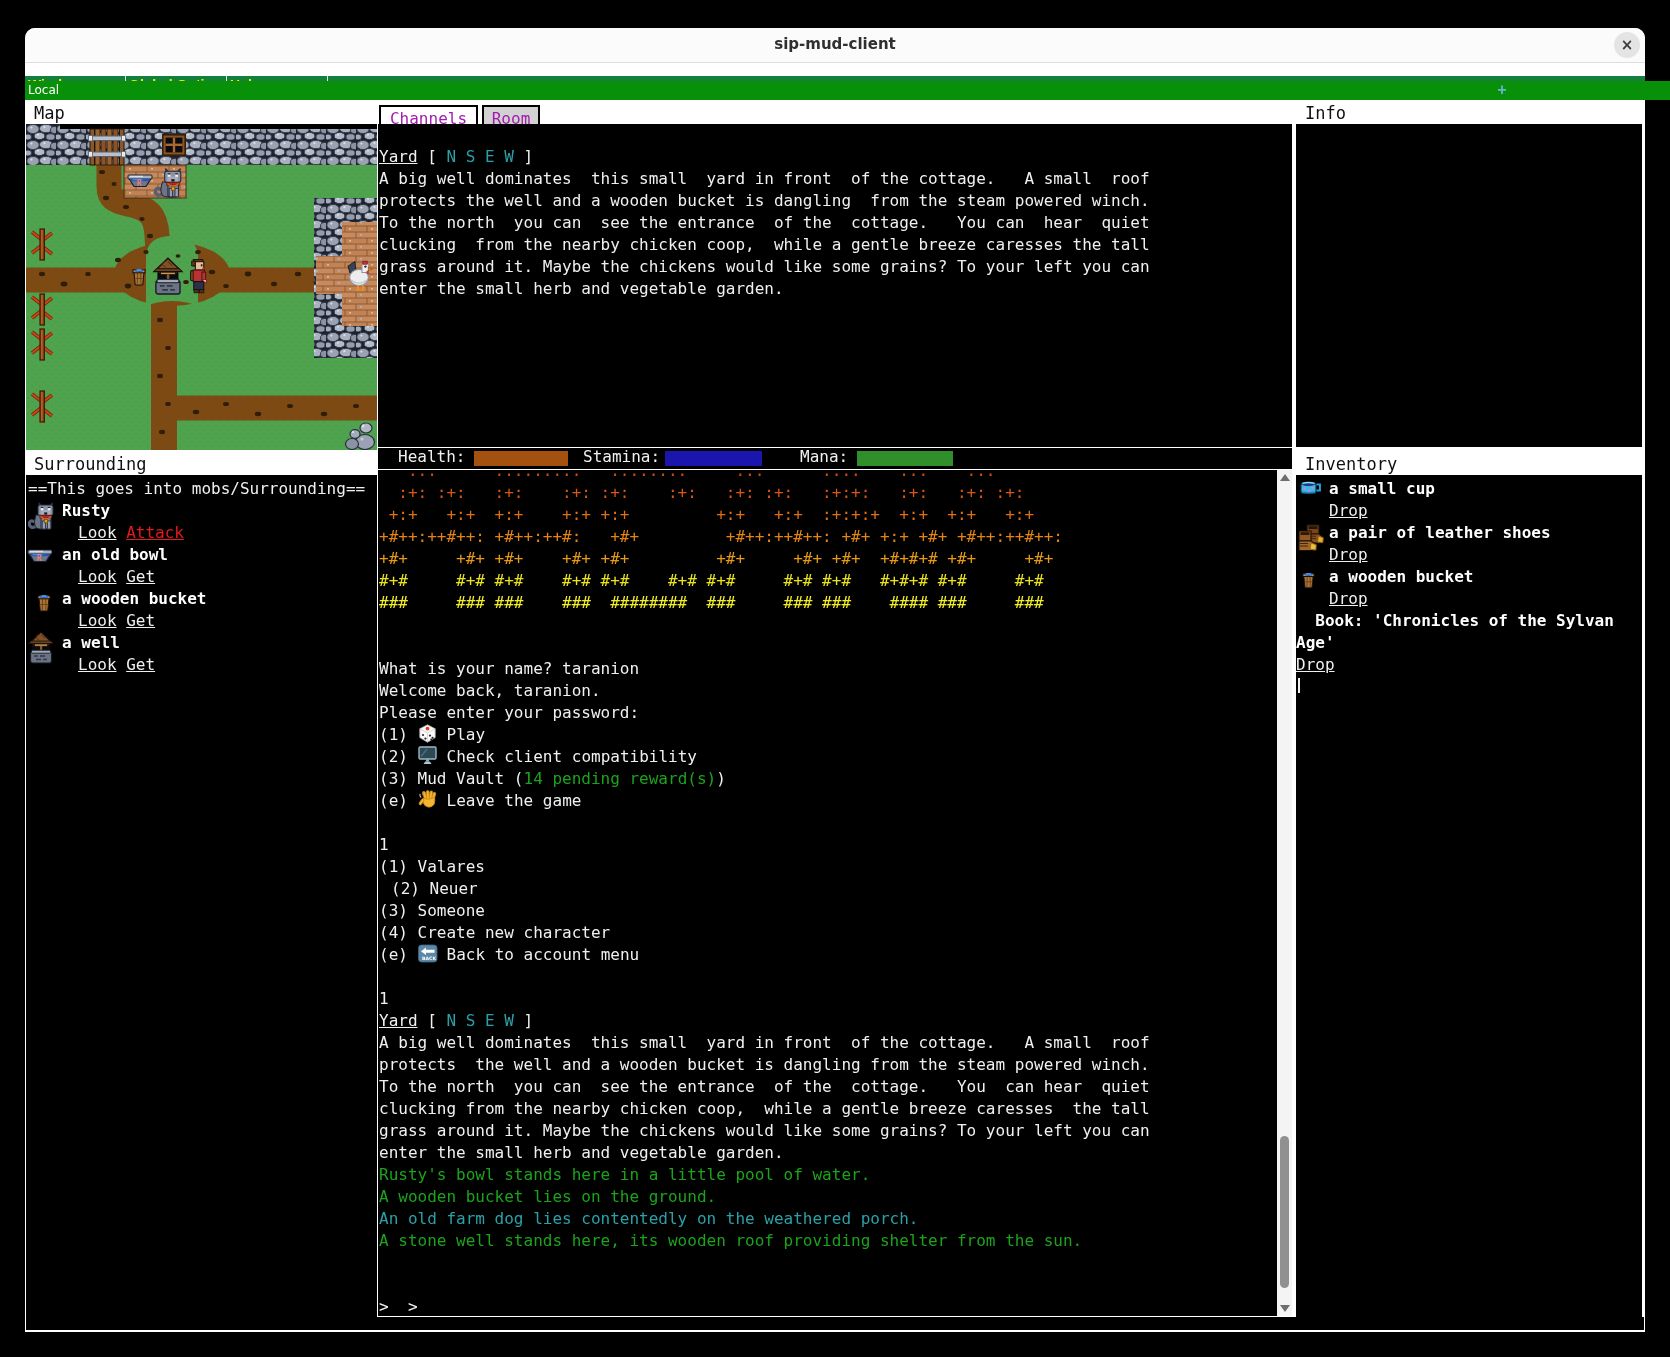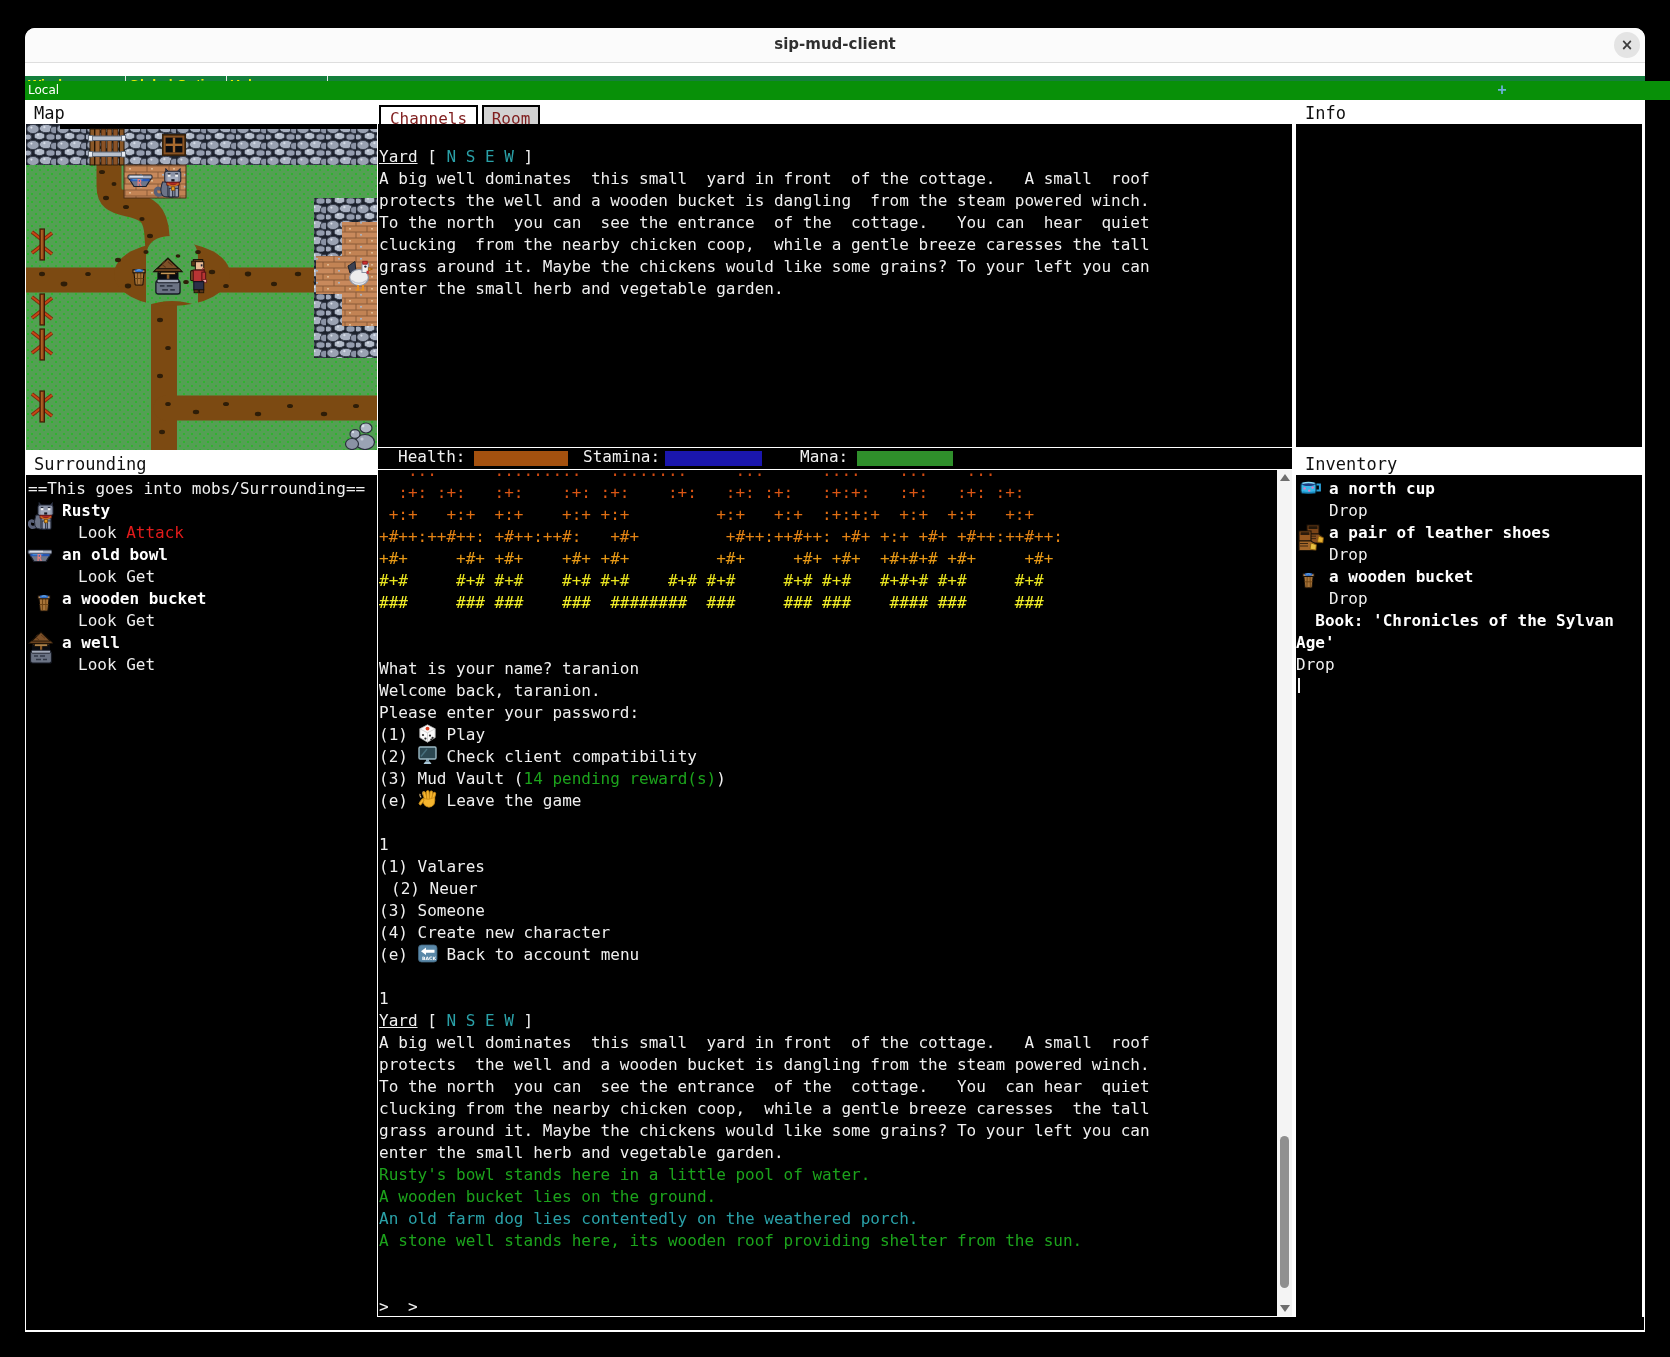--- a/index.html
+++ b/index.html
@@ -31,21 +31,21 @@
             font-size:12px;line-height:18px;padding-left:3px;box-sizing:border-box;}
   .addtab{position:absolute;left:1462px;top:0px;width:30px;height:19px;color:#6cb0d8;
           font-size:15px;font-weight:bold;text-align:center;line-height:19px;}
   
   .content{position:absolute;left:0;top:72px;width:100%;height:1044px;background:#fff;}
   .ptitle{position:absolute;font-size:17px;color:#101010;}
   .panel{position:absolute;background:#000;color:#f0f0f0;overflow:hidden;}
   .tline{height:22px;line-height:22px;font-size:16px;white-space:pre;}
   
   .tab{position:absolute;top:5px;height:19px;box-sizing:border-box;
-       border:2px solid #000;border-bottom:none;font-size:16px;color:#7f1d1d;
+       border:2px solid #000;border-bottom:none;font-size:16px;color:#a21caf;
        text-align:center;padding-top:2px;}
   
   .barsrow{position:absolute;left:353px;top:348px;width:914px;height:21px;background:#000;
            overflow:hidden;}
   .barlabel{position:absolute;top:-1px;font-size:16px;color:#f0f0f0;}
   .barfill{position:absolute;top:3px;height:15px;}
   
   .term{position:absolute;left:353px;top:370px;width:914px;height:846px;background:#000;overflow:hidden;}
   .termlines{margin-top:-10px;padding-left:1px;}
   .emoji{display:inline-block;width:29px;height:19px;vertical-align:-3px;}
@@ -55,21 +55,21 @@
          border-left:5px solid transparent;border-right:5px solid transparent;
          border-bottom:7px solid #6e6e6e;}
   .sb-dn{position:absolute;left:3px;bottom:4px;width:0;height:0;
          border-left:5px solid transparent;border-right:5px solid transparent;
          border-top:7px solid #6e6e6e;}
   .sb-thumb{position:absolute;left:3px;top:666px;width:9px;height:152px;background:#909090;
             border-radius:5px;}
   
   .srline{height:22px;line-height:22px;font-size:16px;white-space:pre;}
   .bold{font-weight:bold;color:#fff;}
-  .lnk{color:#f0f0f0;margin-top:16px;}
+  .lnk{text-decoration:underline;color:#f0f0f0;margin-top:16px;}
   .lnk.red{color:#e41b1b;}
   .icon-abs{position:absolute;}
   .cursorbar{position:absolute;left:2px;width:2px;height:15px;background:#f0f0f0;}
   .bstrip{position:absolute;left:1px;top:1217px;width:1618px;height:13px;background:#000;}
 </style>
 </head>
 <body>
 
 <svg width="0" height="0" style="position:absolute">
   <defs>
@@ -508,21 +508,21 @@
       <div class="sbar">
         <div class="sb-up"></div>
         <div class="sb-thumb"></div>
         <div class="sb-dn"></div>
       </div>
     </div>
 
     <div class="panel" style="left:1271px;top:24px;width:346px;height:323px;"></div>
 
     <div class="panel" style="left:1271px;top:375px;width:346px;height:841px;padding-top:3px;">
-      <div class="srline bold" style="padding-left:33px;">a north cup</div>
+      <div class="srline bold" style="padding-left:33px;">a small cup</div>
       <div class="srline" style="padding-left:33px;"><span class="lnk">Drop</span></div>
       <div class="srline bold" style="padding-left:33px;">a pair of leather shoes</div>
       <div class="srline" style="padding-left:33px;"><span class="lnk">Drop</span></div>
       <div class="srline bold" style="padding-left:33px;">a wooden bucket</div>
       <div class="srline" style="padding-left:33px;"><span class="lnk">Drop</span></div>
       <div class="srline bold">  Book: 'Chronicles of the Sylvan</div>
       <div class="srline bold">Age'</div>
       <div class="srline"><span class="lnk">Drop</span></div>
       <div class="cursorbar" style="top:203px;"></div>
       <svg class="icon-abs" style="left:4px;top:5px;" width="21" height="15" viewBox="0 0 21 15">

